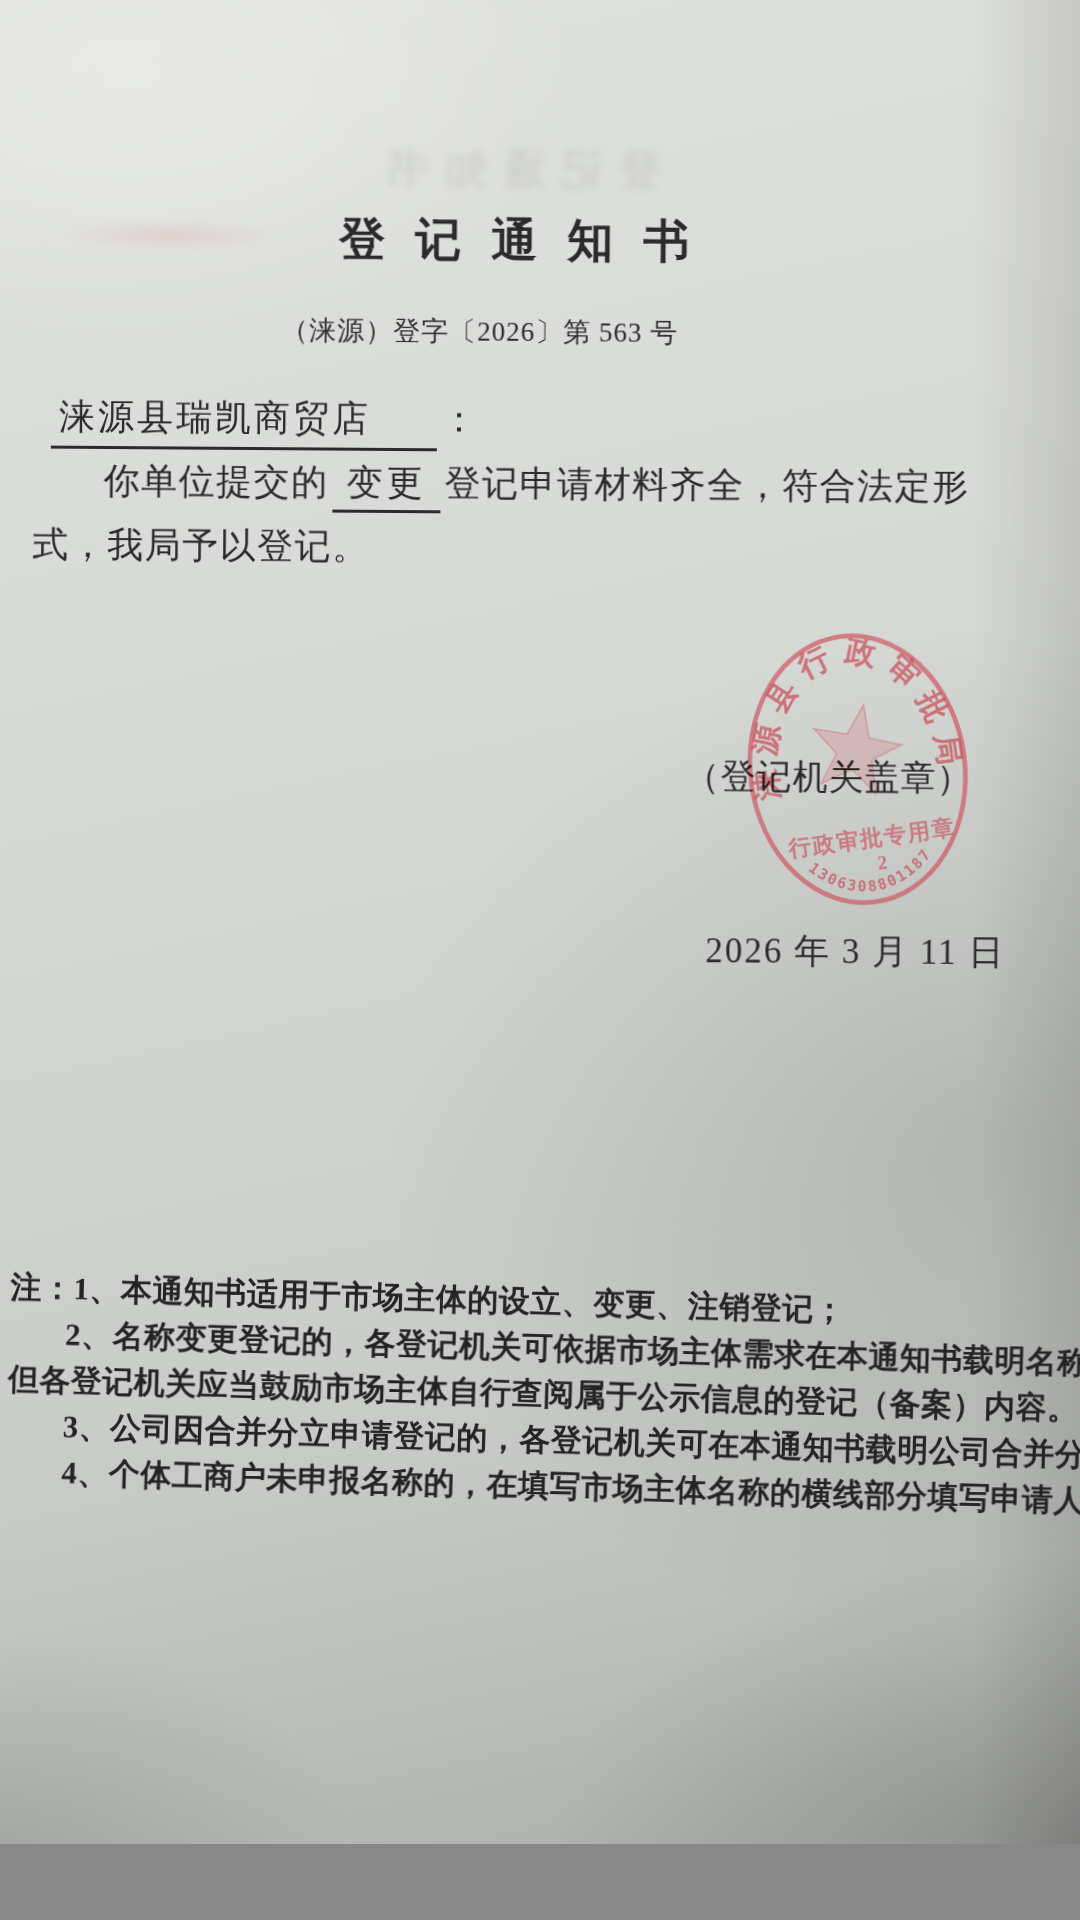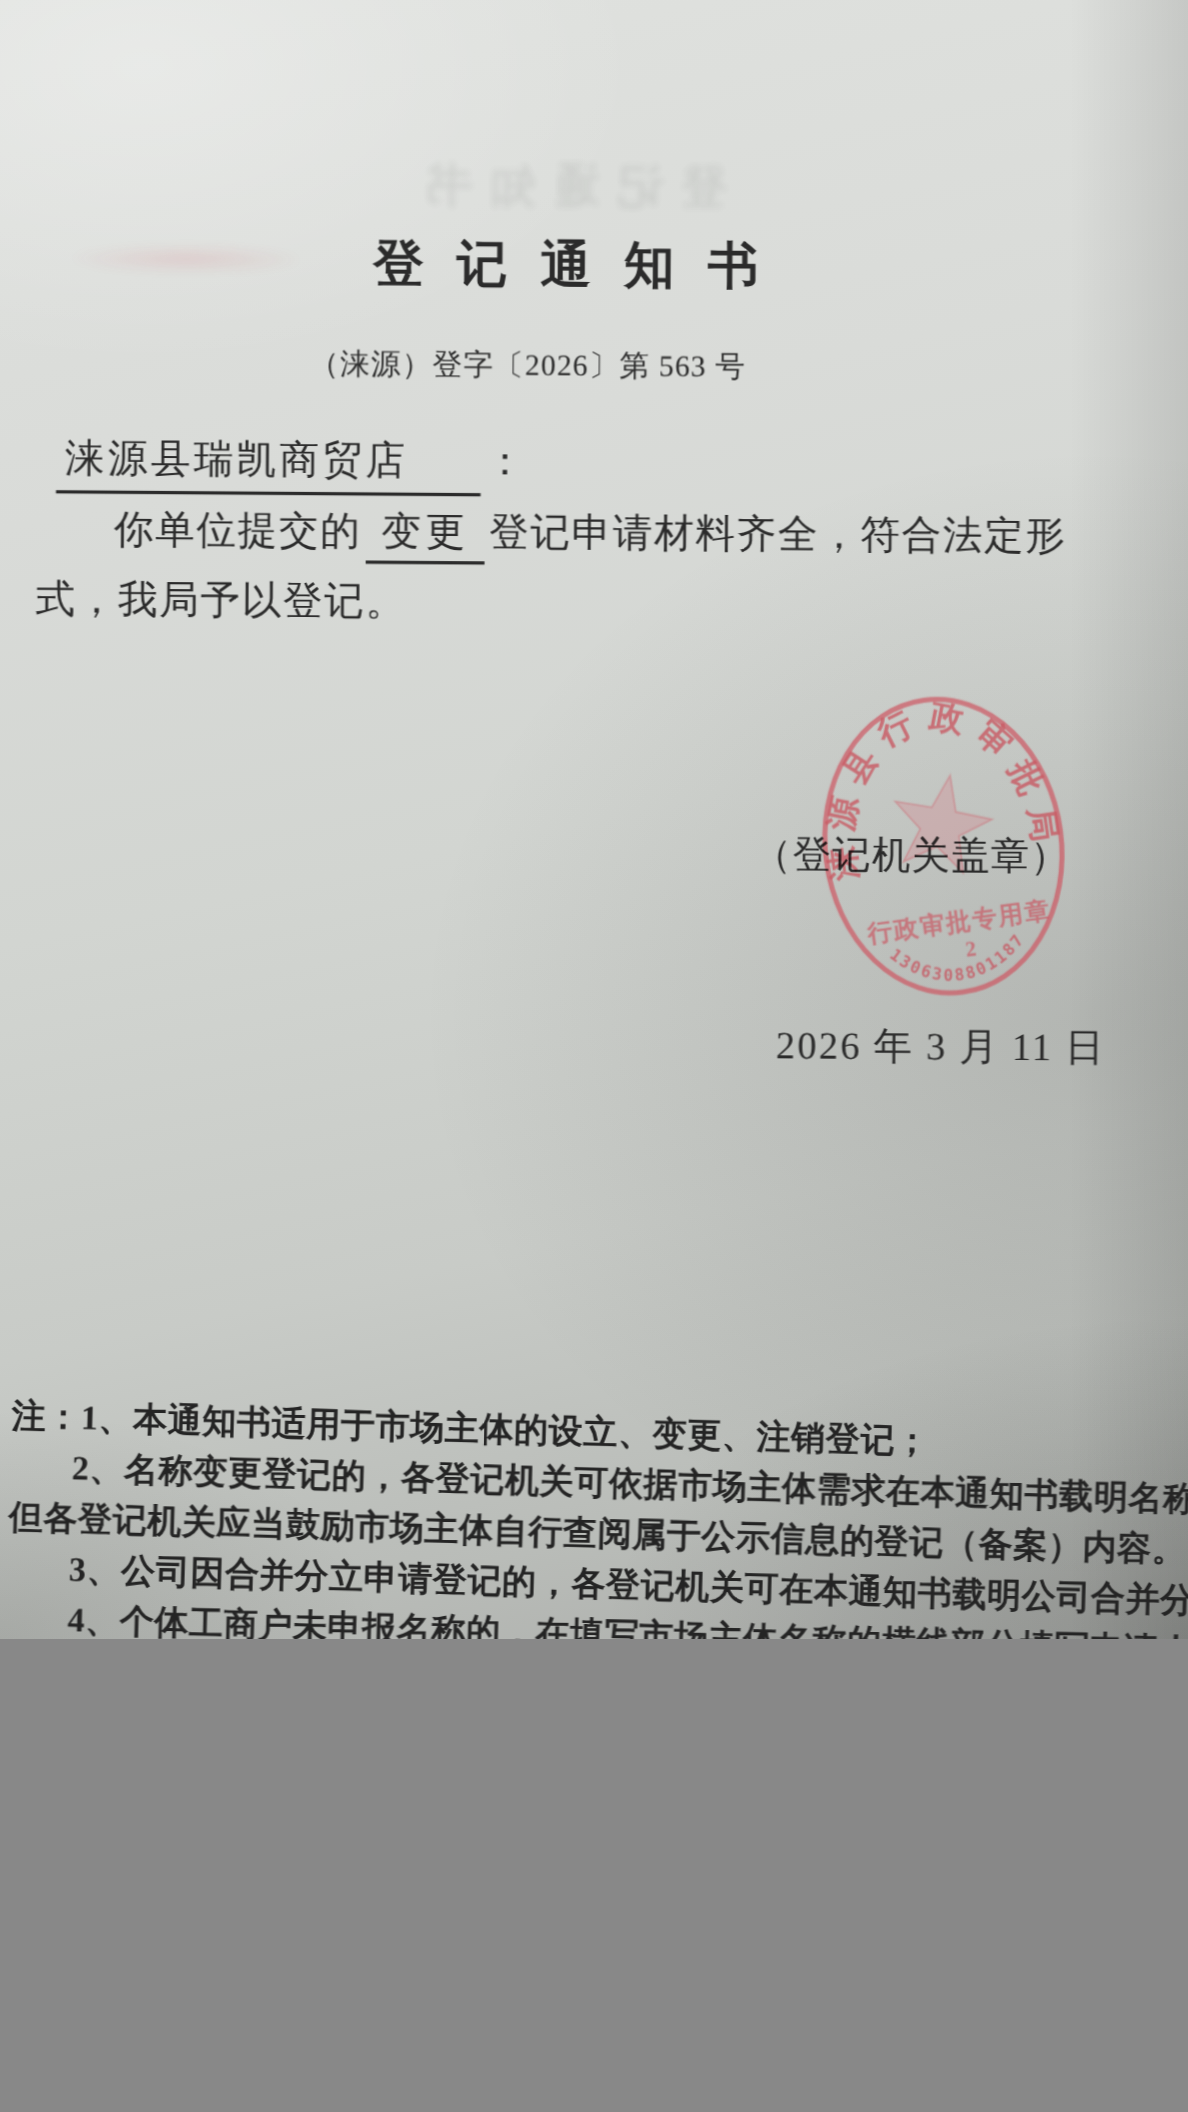--- a/index.html
+++ b/index.html
@@ -1,18 +1,18 @@
 <!DOCTYPE html>
 <html><head>
 <meta charset="utf-8">
 <style>
   html,body{margin:0;padding:0;background:#888;}
   .photo{
     position:relative;
-    width:1080px;height:1490px;
+    width:1080px;height:1844px;
     overflow:hidden;
     font-family:"Liberation Serif","DejaVu Serif",serif;
     color:#2b2b2b;
     background:
       radial-gradient(ellipse 700px 420px at 12% 4%, rgba(255,255,255,0.30), rgba(255,255,255,0) 65%),
       radial-gradient(ellipse 900px 760px at 92% 62%, rgba(30,32,30,0.14), rgba(0,0,0,0) 68%),
       radial-gradient(ellipse 760px 420px at 100% 100%, rgba(20,22,20,0.20), rgba(0,0,0,0) 70%),
       radial-gradient(ellipse 500px 300px at 0% 100%, rgba(20,22,20,0.12), rgba(0,0,0,0) 70%),
       linear-gradient(168deg,#e0e2df 0%,#d9dbd8 28%,#d2d5d1 50%,#c8cbc7 72%,#b9bcb8 88%,#aaaca9 100%);
   }

